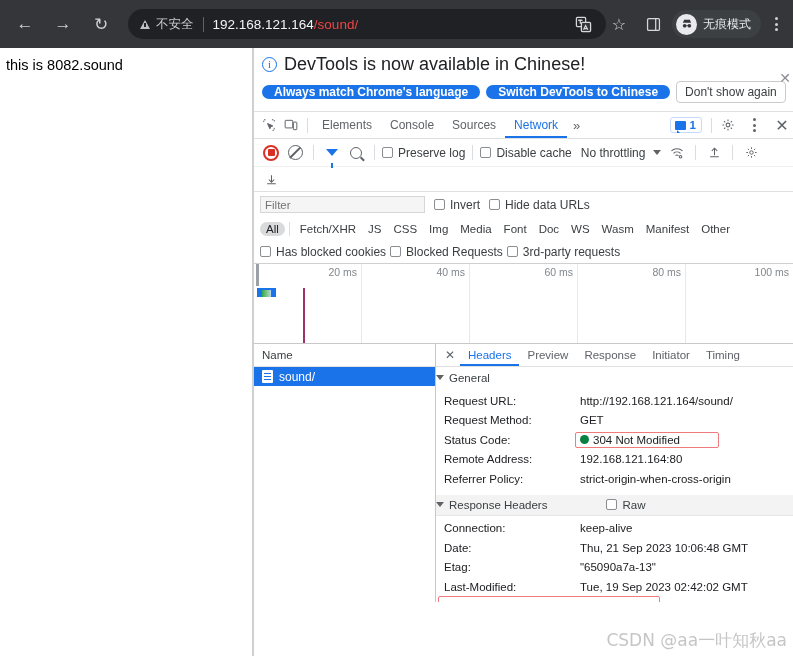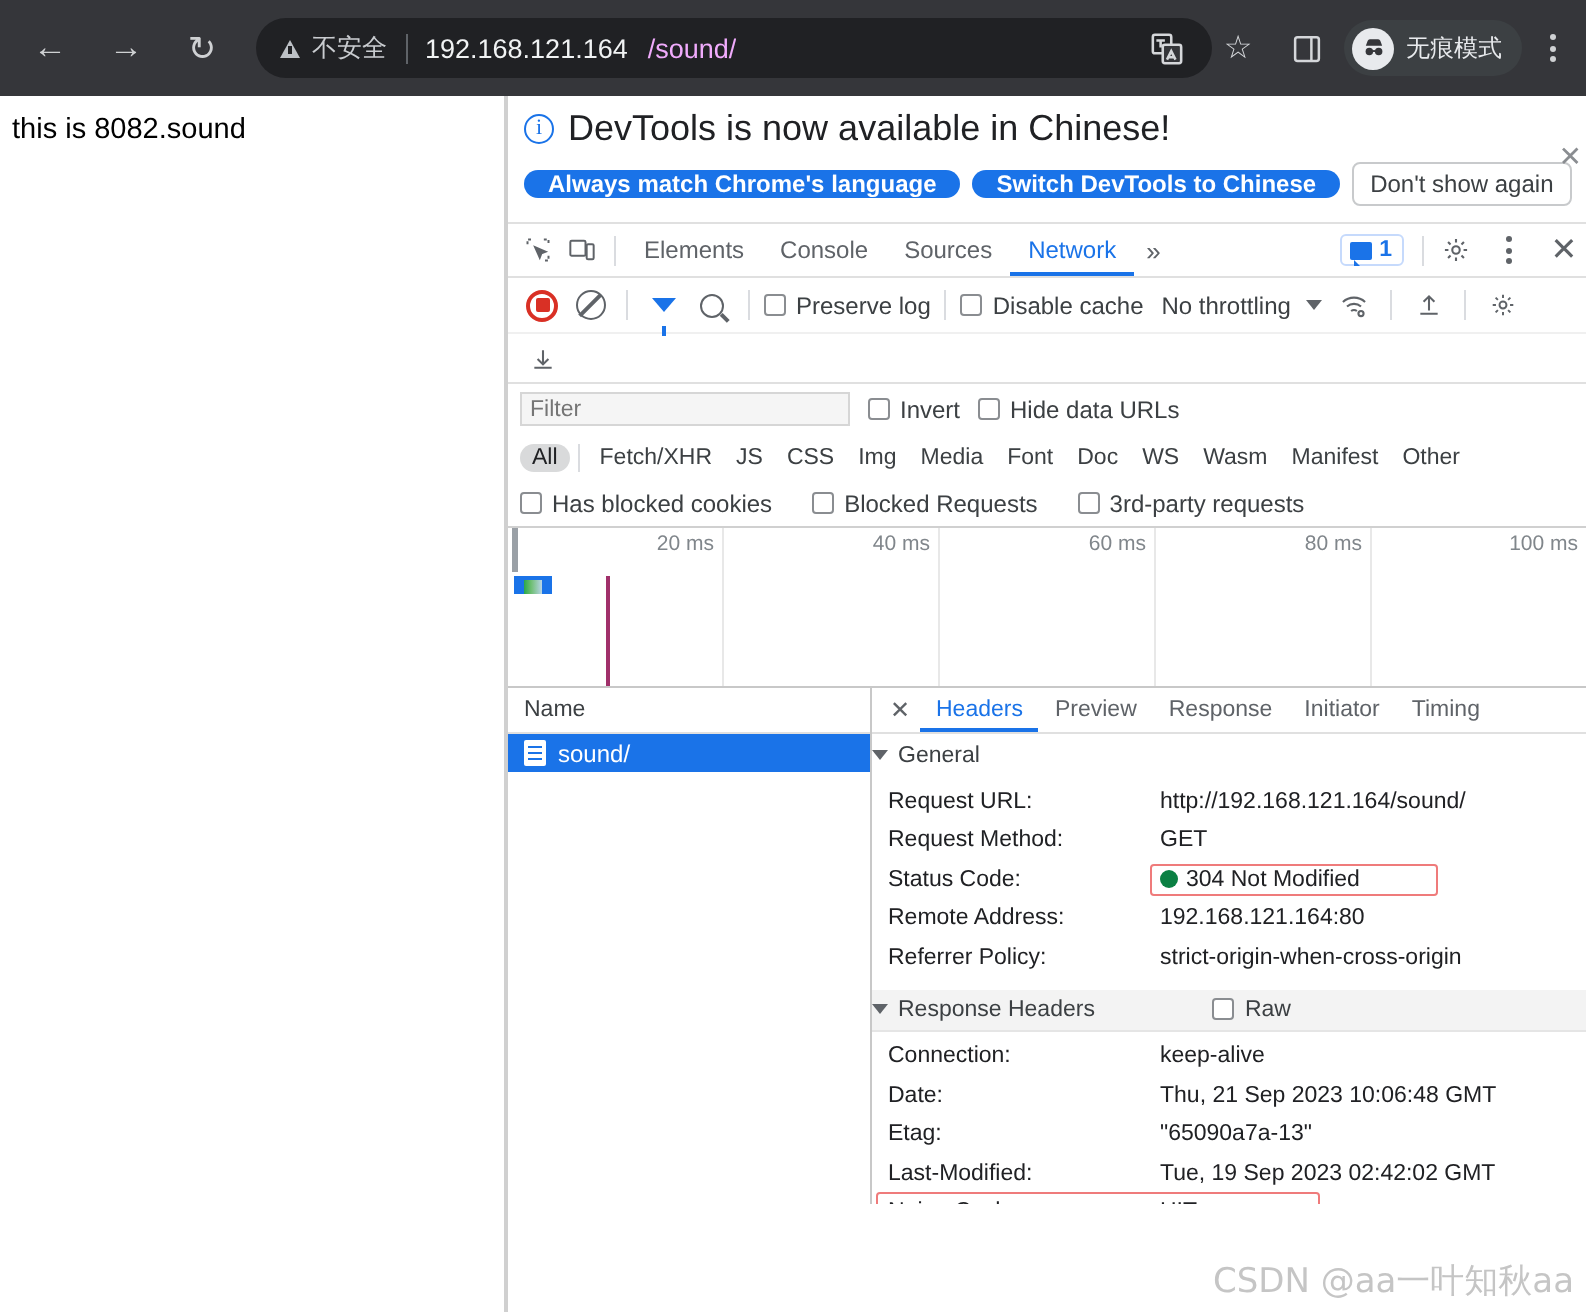--- a/index.html
+++ b/index.html
@@ -46,21 +46,21 @@
   }
   .not-secure {
     color: #c9ccd0; font-size: 12.5px; white-space: nowrap;
     font-family: "DejaVu Sans", sans-serif;
   }
   .omni-sep {
     width: 1px; height: 15px; background: #5f6368; margin: 0 9px; flex: 0 0 auto;
   }
   .url { font-size: 13.5px; white-space: nowrap; overflow: hidden; }
   .url .host { color: #f1f3f4; }
-  .url .path { color: #f0abfc; margin-left: 10px; }
+  .url .path { color: #ef4444; }
   .omni-spacer { flex: 1 1 auto; }
   .tb-icon {
     flex: 0 0 auto;
     display: flex; align-items: center; justify-content: center;
     color: #d5d7da;
   }
   .icon-translate { width: 22px; height: 22px; margin-right: 2px; }
   .icon-star { width: 26px; height: 26px; font-size: 16px; }
   .icon-sidepanel { width: 30px; height: 30px; margin-left: 6px; }
   .incognito-pill {
@@ -226,21 +226,21 @@
     font-family: "Liberation Sans", sans-serif;
   }
   .types-row {
     display: flex; align-items: center; height: 23px; padding: 0 6px; gap: 0;
     font-size: 11.5px; color: #3c4043;
   }
   .type-chip { padding: 1px 6px; border-radius: 8px; cursor: pointer; white-space: nowrap; }
   .type-chip.active { background: #d9dadb; color: #202124; }
   .type-sep { width: 1px; height: 14px; background: #dadce0; margin: 0 4px; }
   .blocked-row {
-    display: flex; align-items: center; height: 24px; padding: 0 6px; gap: 20px;
+    display: flex; align-items: center; height: 24px; padding: 0 6px; gap: 4px;
     border-bottom: 1px solid #d0d0d0;
     text-align: right;
   }
 
   
   .overview {
     position: relative; height: 80px; border-bottom: 1px solid #c8c8c8;
     background: #fff; overflow: hidden;
   }
   .ov-ticks { position: absolute; inset: 0; display: flex; }

